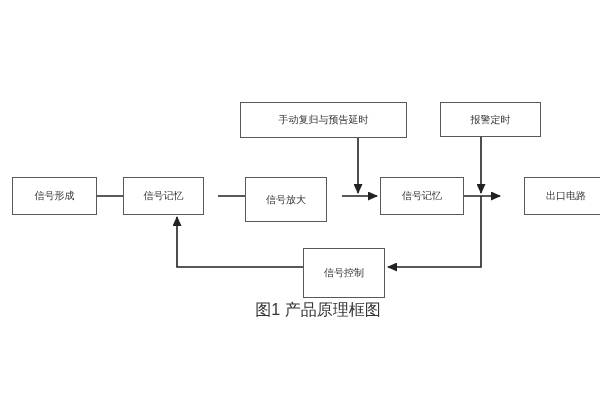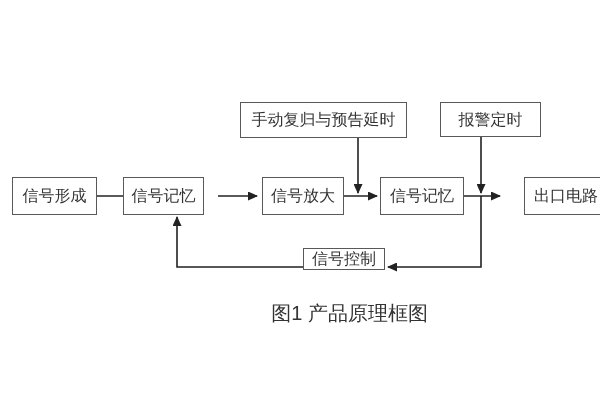--- a/index.html
+++ b/index.html
@@ -14,41 +14,41 @@
     background: #ffffff;
     font-family: "Liberation Sans", sans-serif;
     overflow: hidden;
   }
   .node {
     position: absolute;
     box-sizing: border-box;
     border: 1.5px solid #595959;
     background: #ffffff;
     color: #333333;
-    font-size: 16px;
+    font-size: 10px;
     line-height: 1;
     display: flex;
     align-items: center;
     justify-content: center;
     white-space: nowrap;
     z-index: 2;
   }
   .wires {
     position: absolute;
     left: 0;
     top: 0;
     z-index: 1;
   }
   .caption {
     position: absolute;
-    left: 228px;
+    left: 218px;
     top: 300px;
     width: 200px;
-    text-align: right;
-    font-size: 20px;
+    text-align: center;
+    font-size: 16px;
     color: #333333;
     white-space: nowrap;
     z-index: 2;
   }
 </style>
 </head>
 <body>
 
 <div class="canvas">
 
@@ -69,27 +69,27 @@
 
     <polyline points="481,196 481,267 388,267" fill="none" stroke="#222222" stroke-width="1.6" marker-end="url(#arr)"></polyline>
 
     <polyline points="303,267 177,267 177,217" fill="none" stroke="#222222" stroke-width="1.6" marker-end="url(#arr)"></polyline>
   </svg>
 
   <div class="node" style="left:12px;  top:177px; width:85px;  height:38px;">信号形成</div>
 
   <div class="node" style="left:123px; top:177px; width:81px;  height:38px;">信号记忆</div>
 
-  <div class="node" style="left:262px; top:177px; width:82px;  height:38px;">信号放大</div>
+  <div class="node" style="left:245px; top:177px; width:82px;  height:45px;">信号放大</div>
 
   <div class="node" style="left:380px; top:177px; width:84px;  height:38px;">信号记忆</div>
 
   <div class="node" style="left:480px; top:177px; width:84px;  height:38px;margin-left:44px;">出口电路</div>
 
   <div class="node" style="left:240px; top:102px; width:167px; height:36px;">手动复归与预告延时</div>
 
   <div class="node" style="left:440px; top:102px; width:101px;  height:35px;">报警定时</div>
 
-  <div class="node" style="left:303px; top:248px; width:82px;  height:22px;">信号控制</div>
+  <div class="node" style="left:303px; top:248px; width:82px;  height:50px;">信号控制</div>
 
   <div class="caption">图1 产品原理框图</div>
 
 </div>
 
 </body></html>

